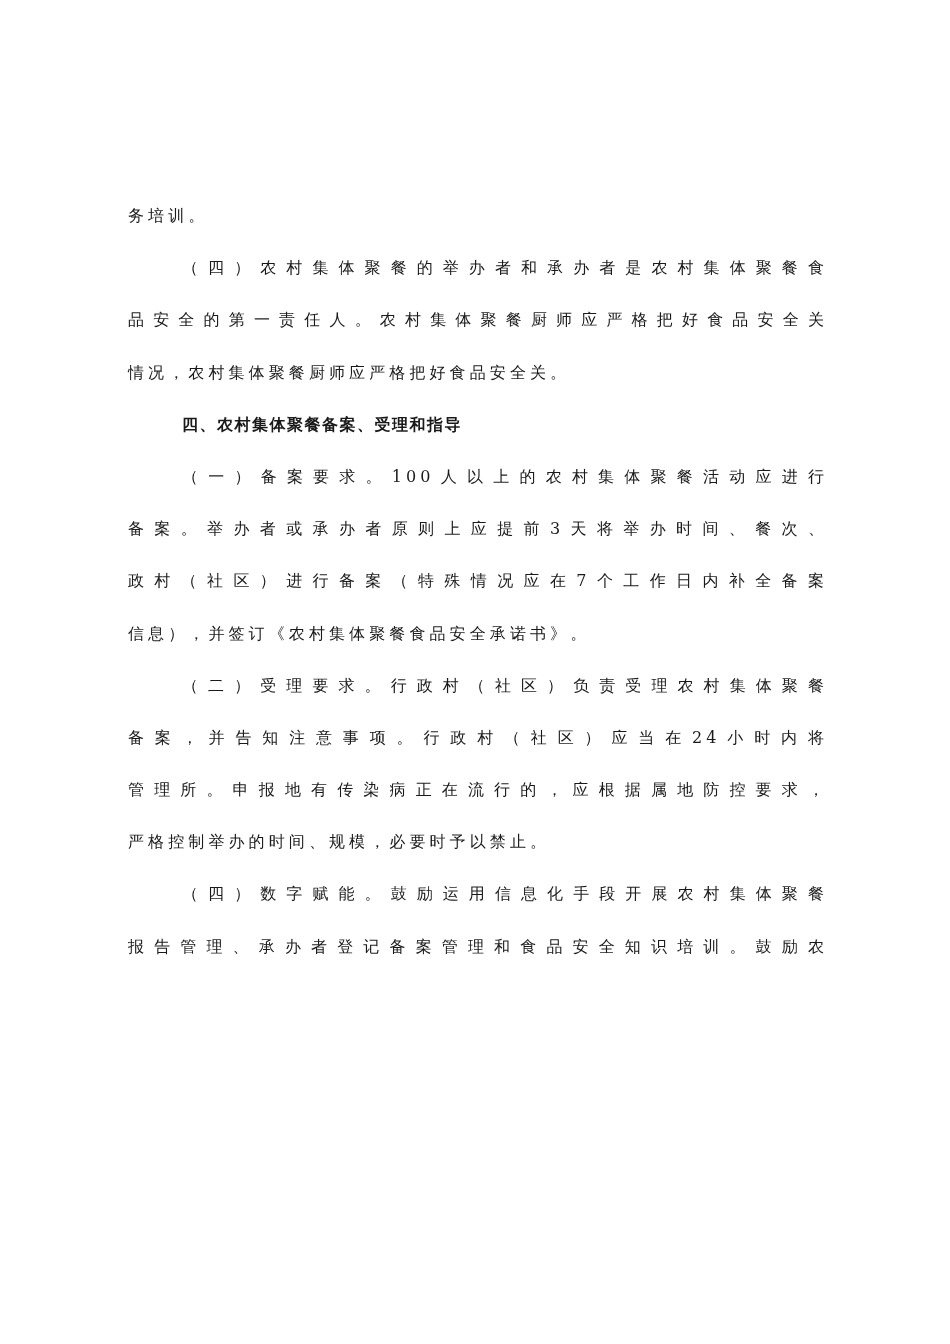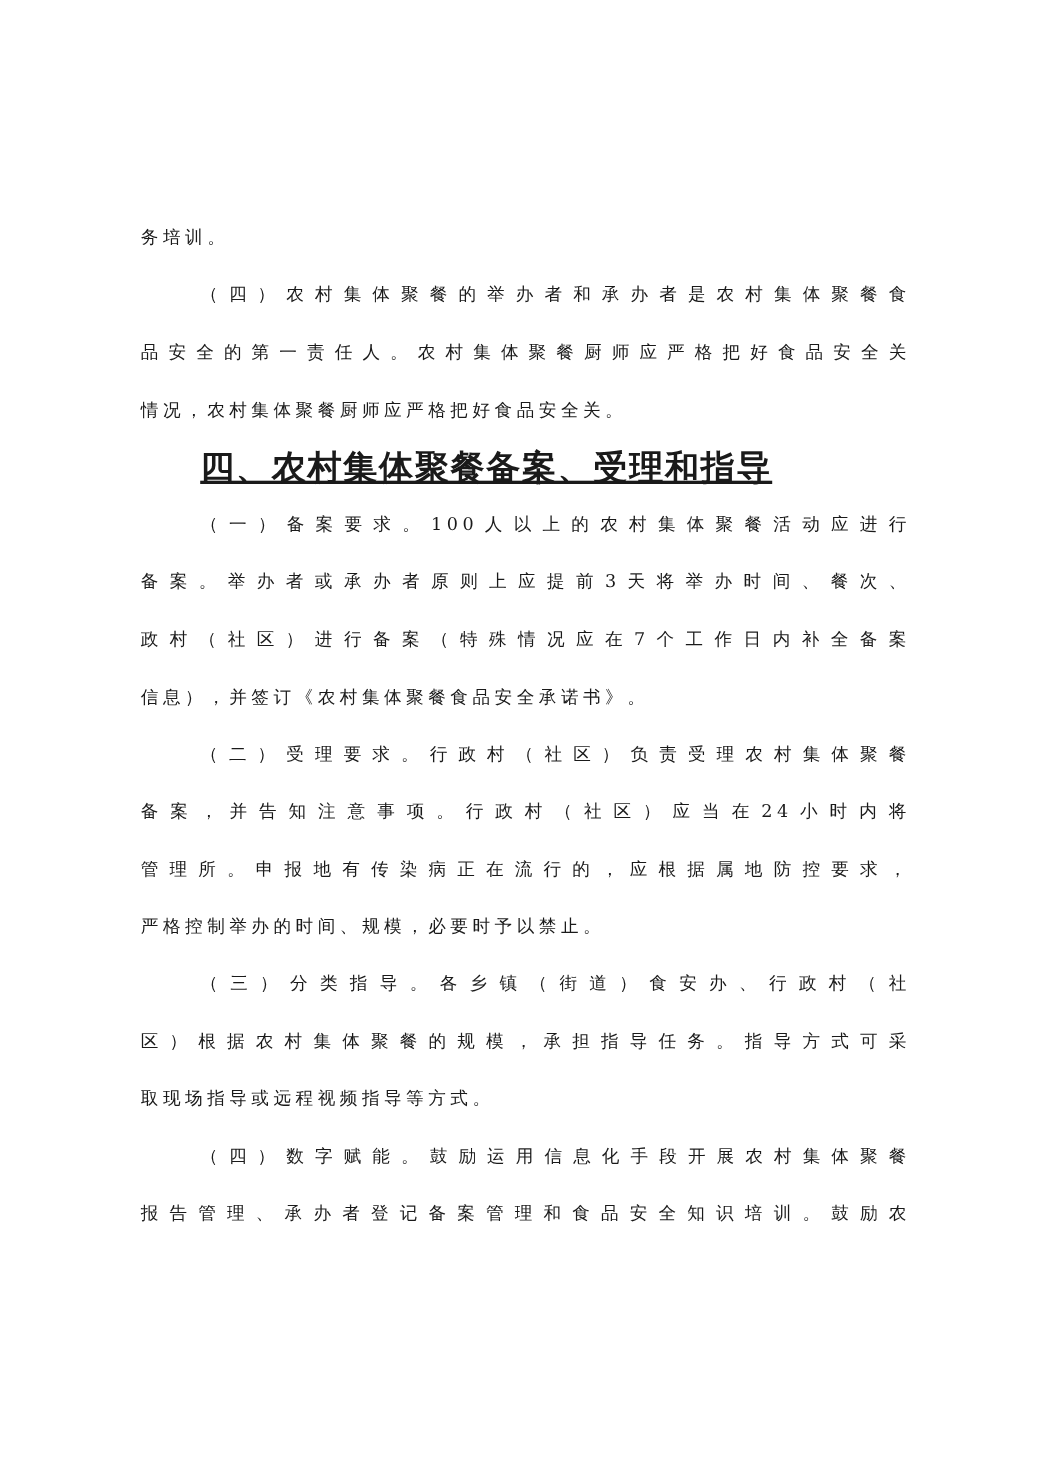--- a/index.html
+++ b/index.html
@@ -35,22 +35,21 @@
       text-align-last: left;
     }
     .line.indent {
       padding-left: 54px;
     }
     .heading {
       font-weight: bold;
       font-family: "DejaVu Sans", "Liberation Sans", sans-serif;
       letter-spacing: 1.5px;
       text-align-last: left;
-      font-size: 31px;
-      text-decoration: underline;
+      font-size: 16px;
     }
     .para { display: block; }
   </style>
 </head>
 <body>
 
 <div class="page">
 
   <div class="para">
     <span class="line last">务培训。</span>
@@ -73,24 +72,19 @@
     <span class="line last">信息），并签订《农村集体聚餐食品安全承诺书》。</span>
   </div>
 
   <div class="para">
     <span class="line indent">（二）受理要求。行政村（社区）负责受理农村集体聚餐</span>
     <span class="line">备案，并告知注意事项。行政村（社区）应当在24小时内将</span>
     <span class="line">管理所。申报地有传染病正在流行的，应根据属地防控要求，</span>
     <span class="line last">严格控制举办的时间、规模，必要时予以禁止。</span>
   </div>
 
-  <div class="para">
-    <span class="line indent">（三）分类指导。各乡镇（街道）食安办、行政村（社</span>
-    <span class="line">区）根据农村集体聚餐的规模，承担指导任务。指导方式可采</span>
-    <span class="line last">取现场指导或远程视频指导等方式。</span>
-  </div>
 
   <div class="para">
     <span class="line indent">（四）数字赋能。鼓励运用信息化手段开展农村集体聚餐</span>
     <span class="line">报告管理、承办者登记备案管理和食品安全知识培训。鼓励农</span>
   </div>
 
 </div>
 
 </body></html>

